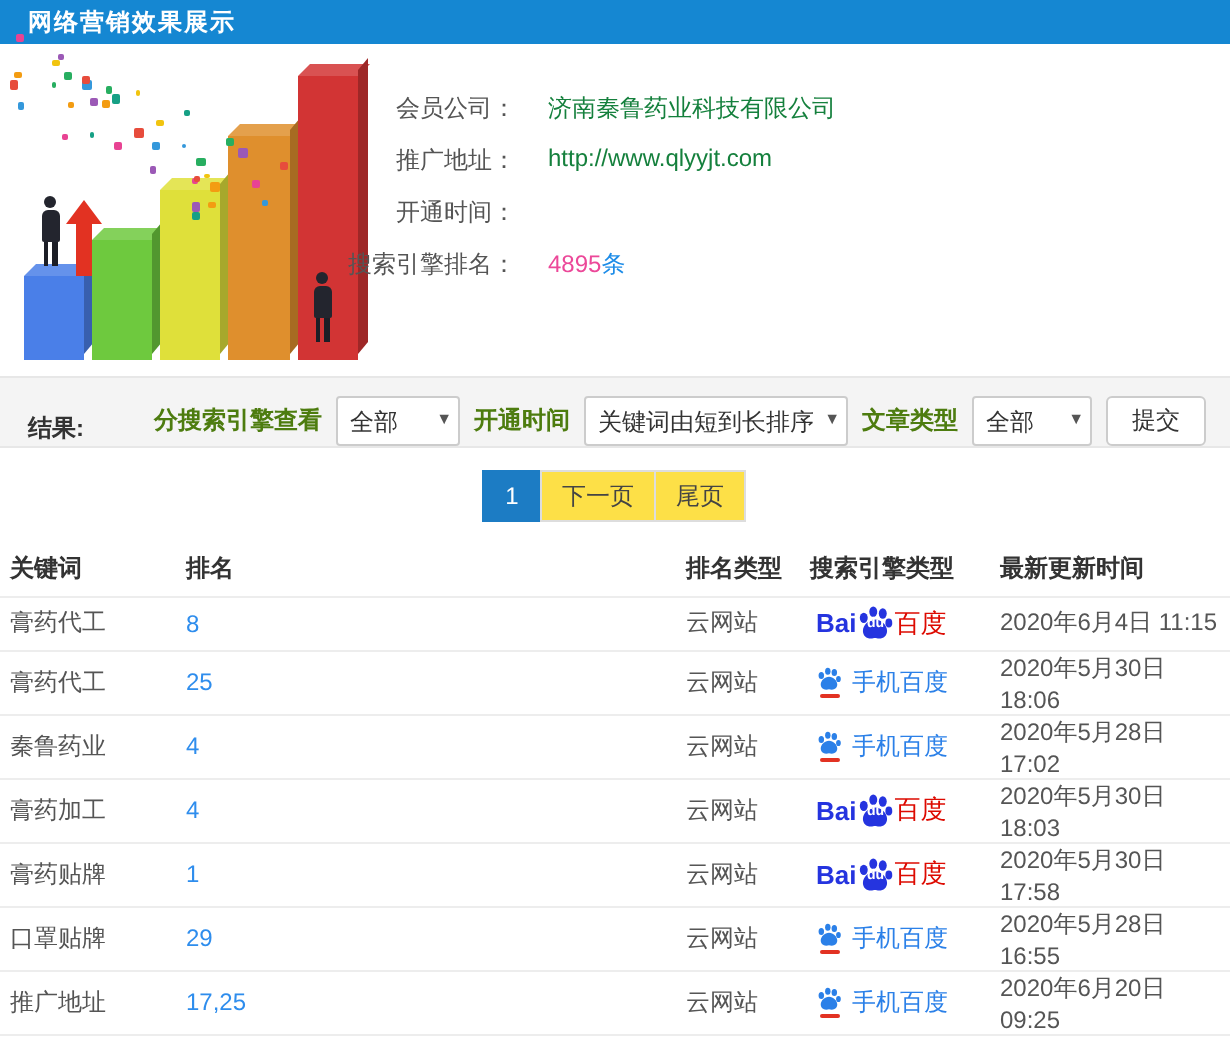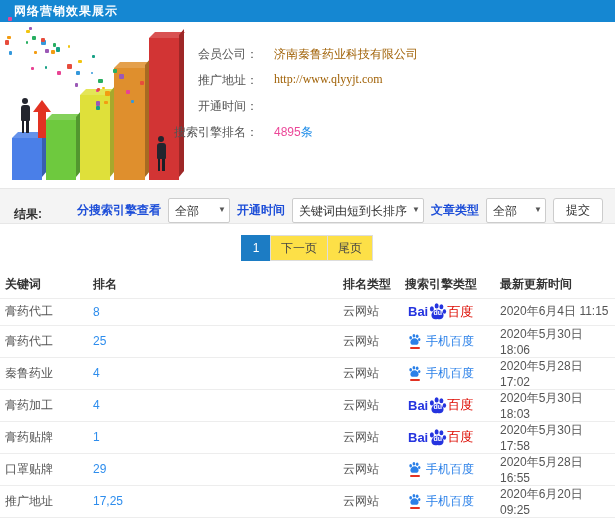--- a/index.html
+++ b/index.html
@@ -27,30 +27,30 @@
   .person .legs i { width:2.5px; background:#1c1e26; }
   .arrow { position:absolute; }
   .arrow .tip { width:0; height:0; border-left:9px solid transparent; border-right:9px solid transparent; border-bottom:12px solid #e23222; margin-left:-5px; }
   .arrow .stem { width:8px; height:26px; background:#e23222; }
 
   
   .info-list { position:absolute; left:140px; top:24px; }
   .info-row { height:26px; display:flex; align-items:flex-start; }
   .info-label { width:118px; text-align:right; color:#555; }
   .info-value { margin-left:16px; color:#333; }
-  .info-value.link { color:#a16207; cursor:pointer;font-family:Liberation Serif, serif; }
+  .info-value.link { color:#15803d; cursor:pointer; }
   .info-value .num { color:#ec4899; }
   .info-value .suffix { color:#1d8ce8; }
 
   
   .filter-bar { height:36px; background:#f4f4f4; border-top:1px solid #e7e7e7; border-bottom:1px solid #e7e7e7;
     display:flex; align-items:flex-end; padding:0 12px 0 14px; }
   .filter-bar .section-label { font-weight:bold; color:#333; }
   .filter-groups { margin-left:auto; display:flex; align-items:center; gap:7px; }
-  .filter-groups .flabel { font-weight:bold; color:#1d4ed8; white-space:nowrap; }
+  .filter-groups .flabel { font-weight:bold; color:#4d7c0f; white-space:nowrap; }
   .selwrap { position:relative; display:inline-block; }
   .selwrap select { appearance:none; -webkit-appearance:none; height:25px; border:1px solid #ccc; border-radius:2px;
     background:#fff; font-size:12px; color:#333; padding:0 16px 0 6px; font-family:inherit; }
   .selwrap .caret { position:absolute; right:4px; top:7px; font-size:8px; color:#555; pointer-events:none; }
   .submit-btn { height:25px; padding:0 12px; border:1px solid #ccc; border-radius:3px; background:#fff; color:#333;
     font-size:12px; cursor:pointer; font-family:inherit; }
 
   
   .pager { height:48px; display:flex; align-items:center; justify-content:center; gap:0; }
   .page-btn { min-width:30px; height:26px; padding:0 10px; border:1px solid #ddd; background:#fde047; color:#444;

